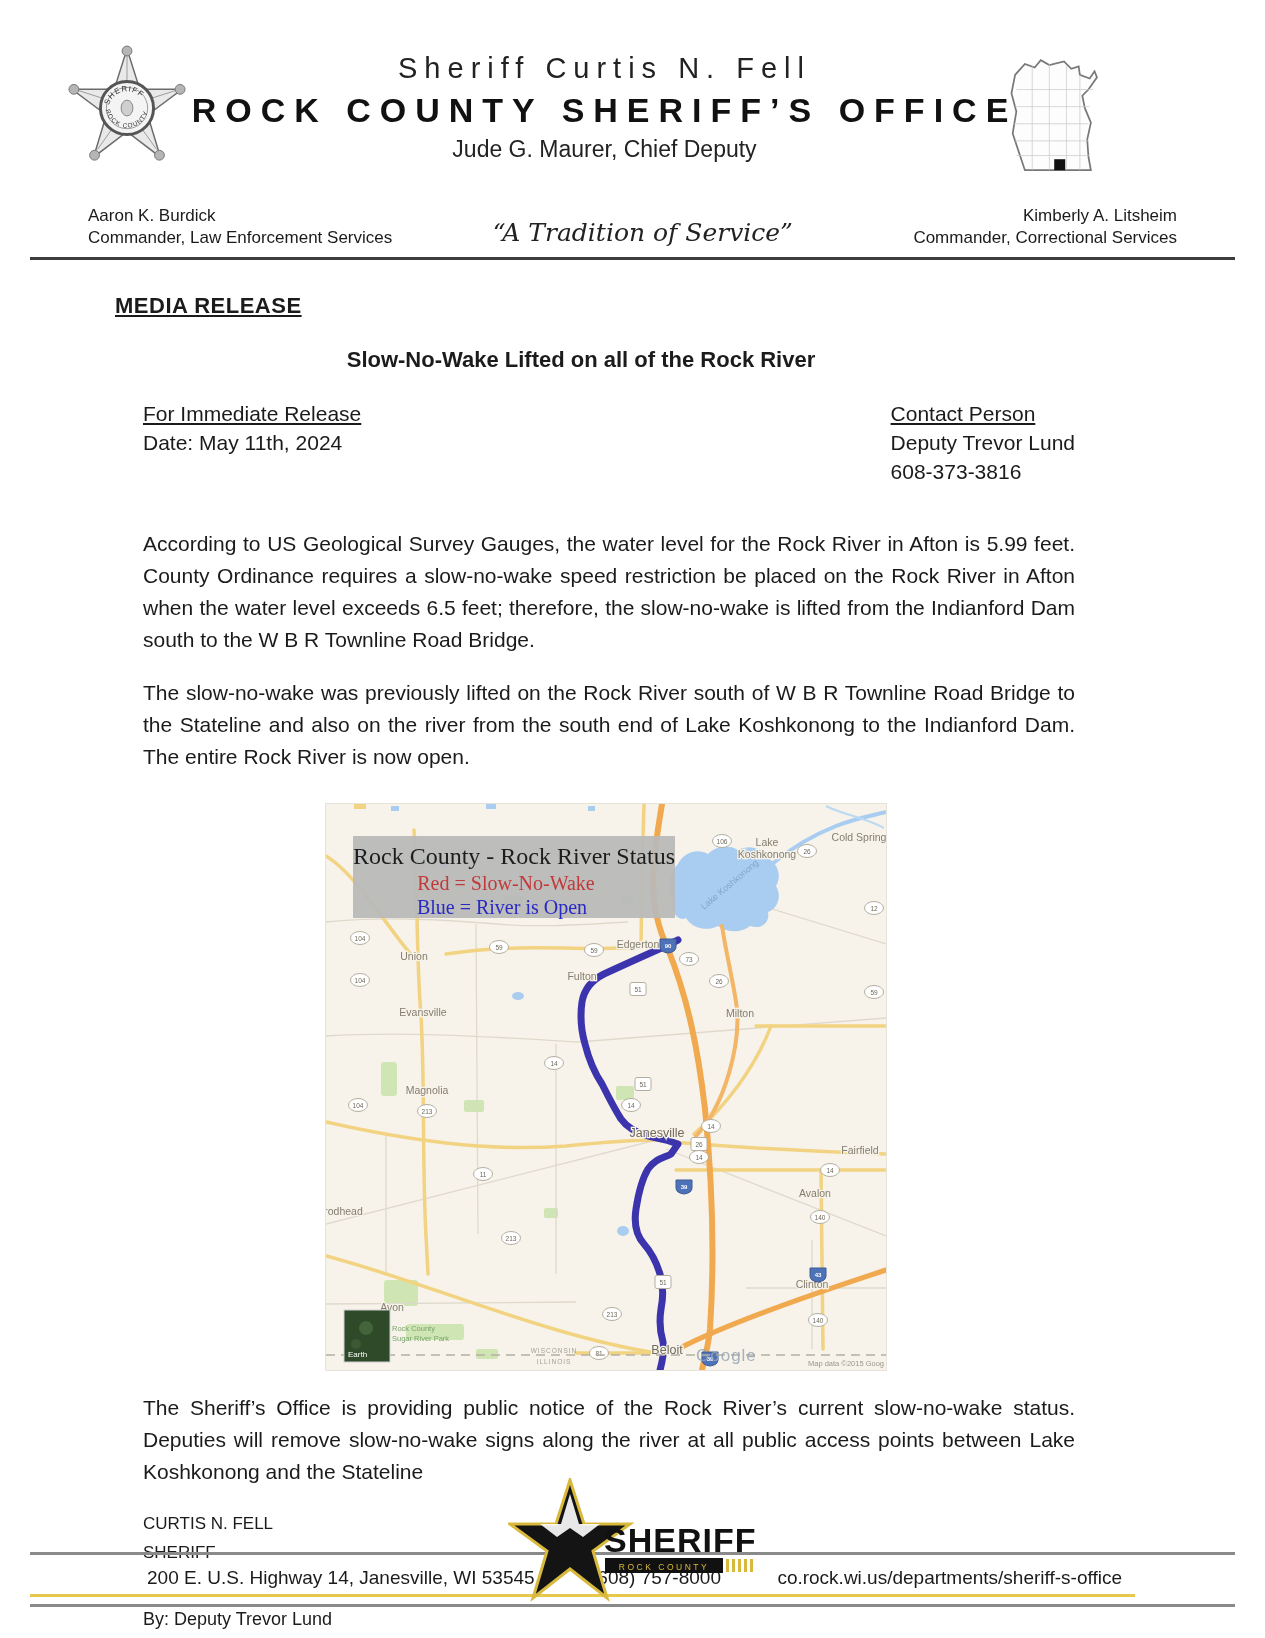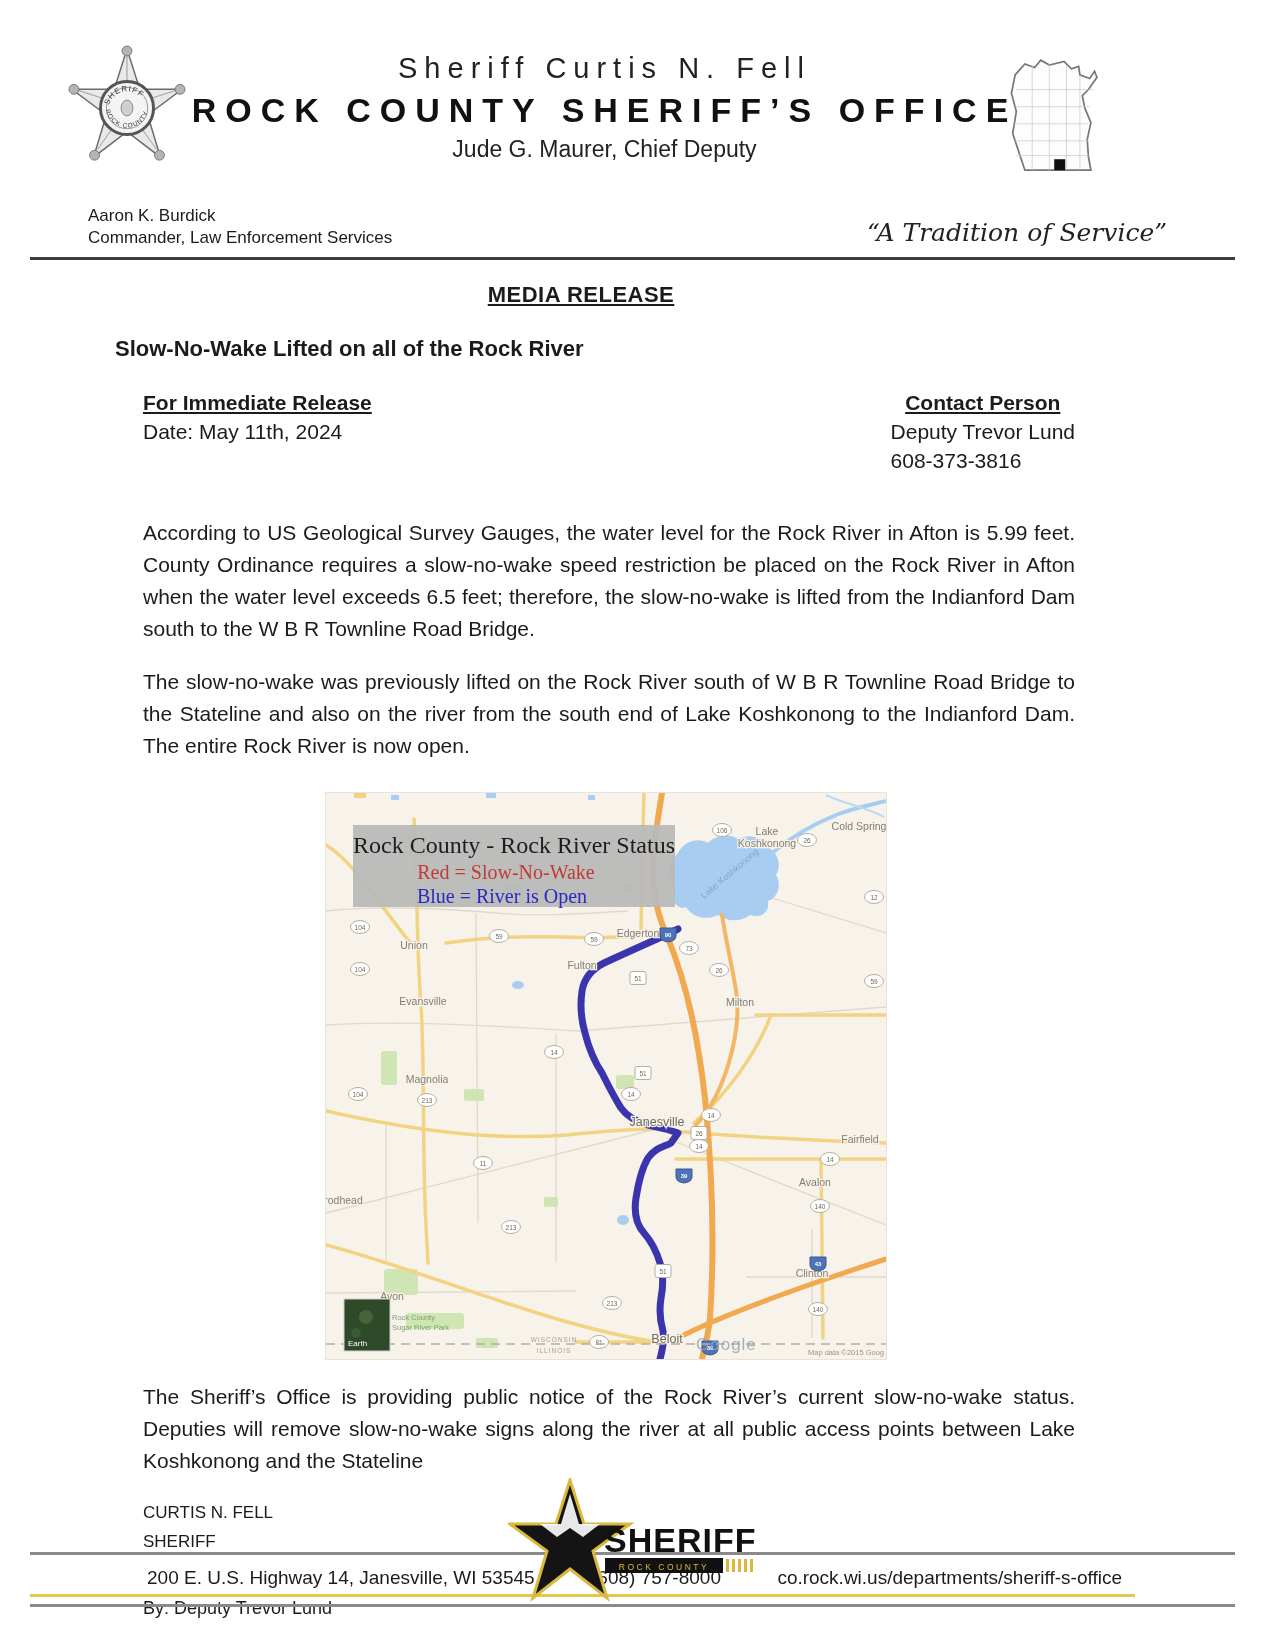--- a/index.html
+++ b/index.html
@@ -14,26 +14,26 @@
   .badge-wrap{position:absolute;left:68px;top:44px;}
   .wi-wrap{position:absolute;left:998px;top:52px;}
   .cmd-row{display:flex;justify-content:space-between;align-items:flex-end;margin:14px 88px 0 88px;}
   .cmd{font-size:17px;line-height:22px;margin-top:28px;}
   .cmd.right{text-align:right;}
   .motto{font-family:"DejaVu Serif",serif;font-style:italic;font-size:25px;color:#222;
          transform:translateX(-10px);padding-bottom:2px;}
   .hdr-rule{height:3px;background:#3d3d3d;margin:8px 30px 0 30px;}
   
   .content{margin:0 190px 0 143px;}
-  .mr-head{text-align:center;font-size:22px;font-weight:bold;letter-spacing:.5px;
-           text-decoration:underline;margin-top:22px;transform:translateX(-28px);}
-  .mr-title{font-size:22px;font-weight:bold;margin-top:28px;transform:translateX(-28px);}
+  .mr-head{font-size:22px;font-weight:bold;letter-spacing:.5px;
+           text-decoration:underline;margin-top:33px;transform:translateX(-28px);}
+  .mr-title{text-align:center;font-size:22px;font-weight:bold;margin-top:28px;transform:translateX(-28px);}
   .rel-row{display:flex;justify-content:space-between;margin-top:26px;}
   .rel-left,.rel-right{font-size:21px;line-height:29px;}
-  .rel-bold{font-weight:bold;text-decoration:underline;text-align:center;}
+  .rel-bold{font-weight:normal;text-decoration:underline;}
   .para{font-size:21px;line-height:32px;text-align:justify;}
   .para.first{margin-top:42px;}
   
   .map-wrap{width:560px;height:566px;margin:30px 0 0 182px;border:1px solid #e7e3d9;}
   .town{font:10.5px "Liberation Sans",sans-serif;fill:#837e6f;text-anchor:middle;
         paint-order:stroke;stroke:#f7f3ea;stroke-width:2.5px;}
   .town.big{font-size:12.5px;fill:#6f6a5c;}
   .shield-txt{font:6.5px "Liberation Sans",sans-serif;fill:#6d6859;text-anchor:middle;}
   .shield-txt.inter{fill:#ffffff;font-size:6px;font-weight:bold;}
   .lgd-title{font-family:"Liberation Serif",serif;font-size:24px;fill:#1d1d1d;text-anchor:middle;}
@@ -107,20 +107,24 @@
       <div class="hdr-office">ROCK COUNTY SHERIFF’S OFFICE</div>
       <div class="hdr-deputy">Jude G. Maurer, Chief Deputy</div>
     </div>
 
     <div class="cmd-row">
       <div class="cmd">
         <div>Aaron K. Burdick</div>
         <div>Commander, Law Enforcement Services</div>
       </div>
       <div class="motto">“A Tradition of Service”</div>
+      <div class="cmd right">
+        <div>Kimberly A. Litsheim</div>
+        <div>Commander, Correctional Services</div>
+      </div>
     </div>
     <div class="hdr-rule"></div>
   </div>
 
   <div class="content">
     <div class="mr-head">MEDIA RELEASE</div>
     <div class="mr-title">Slow-No-Wake Lifted on all of the Rock River</div>
 
     <div class="rel-row">
       <div class="rel-left">

